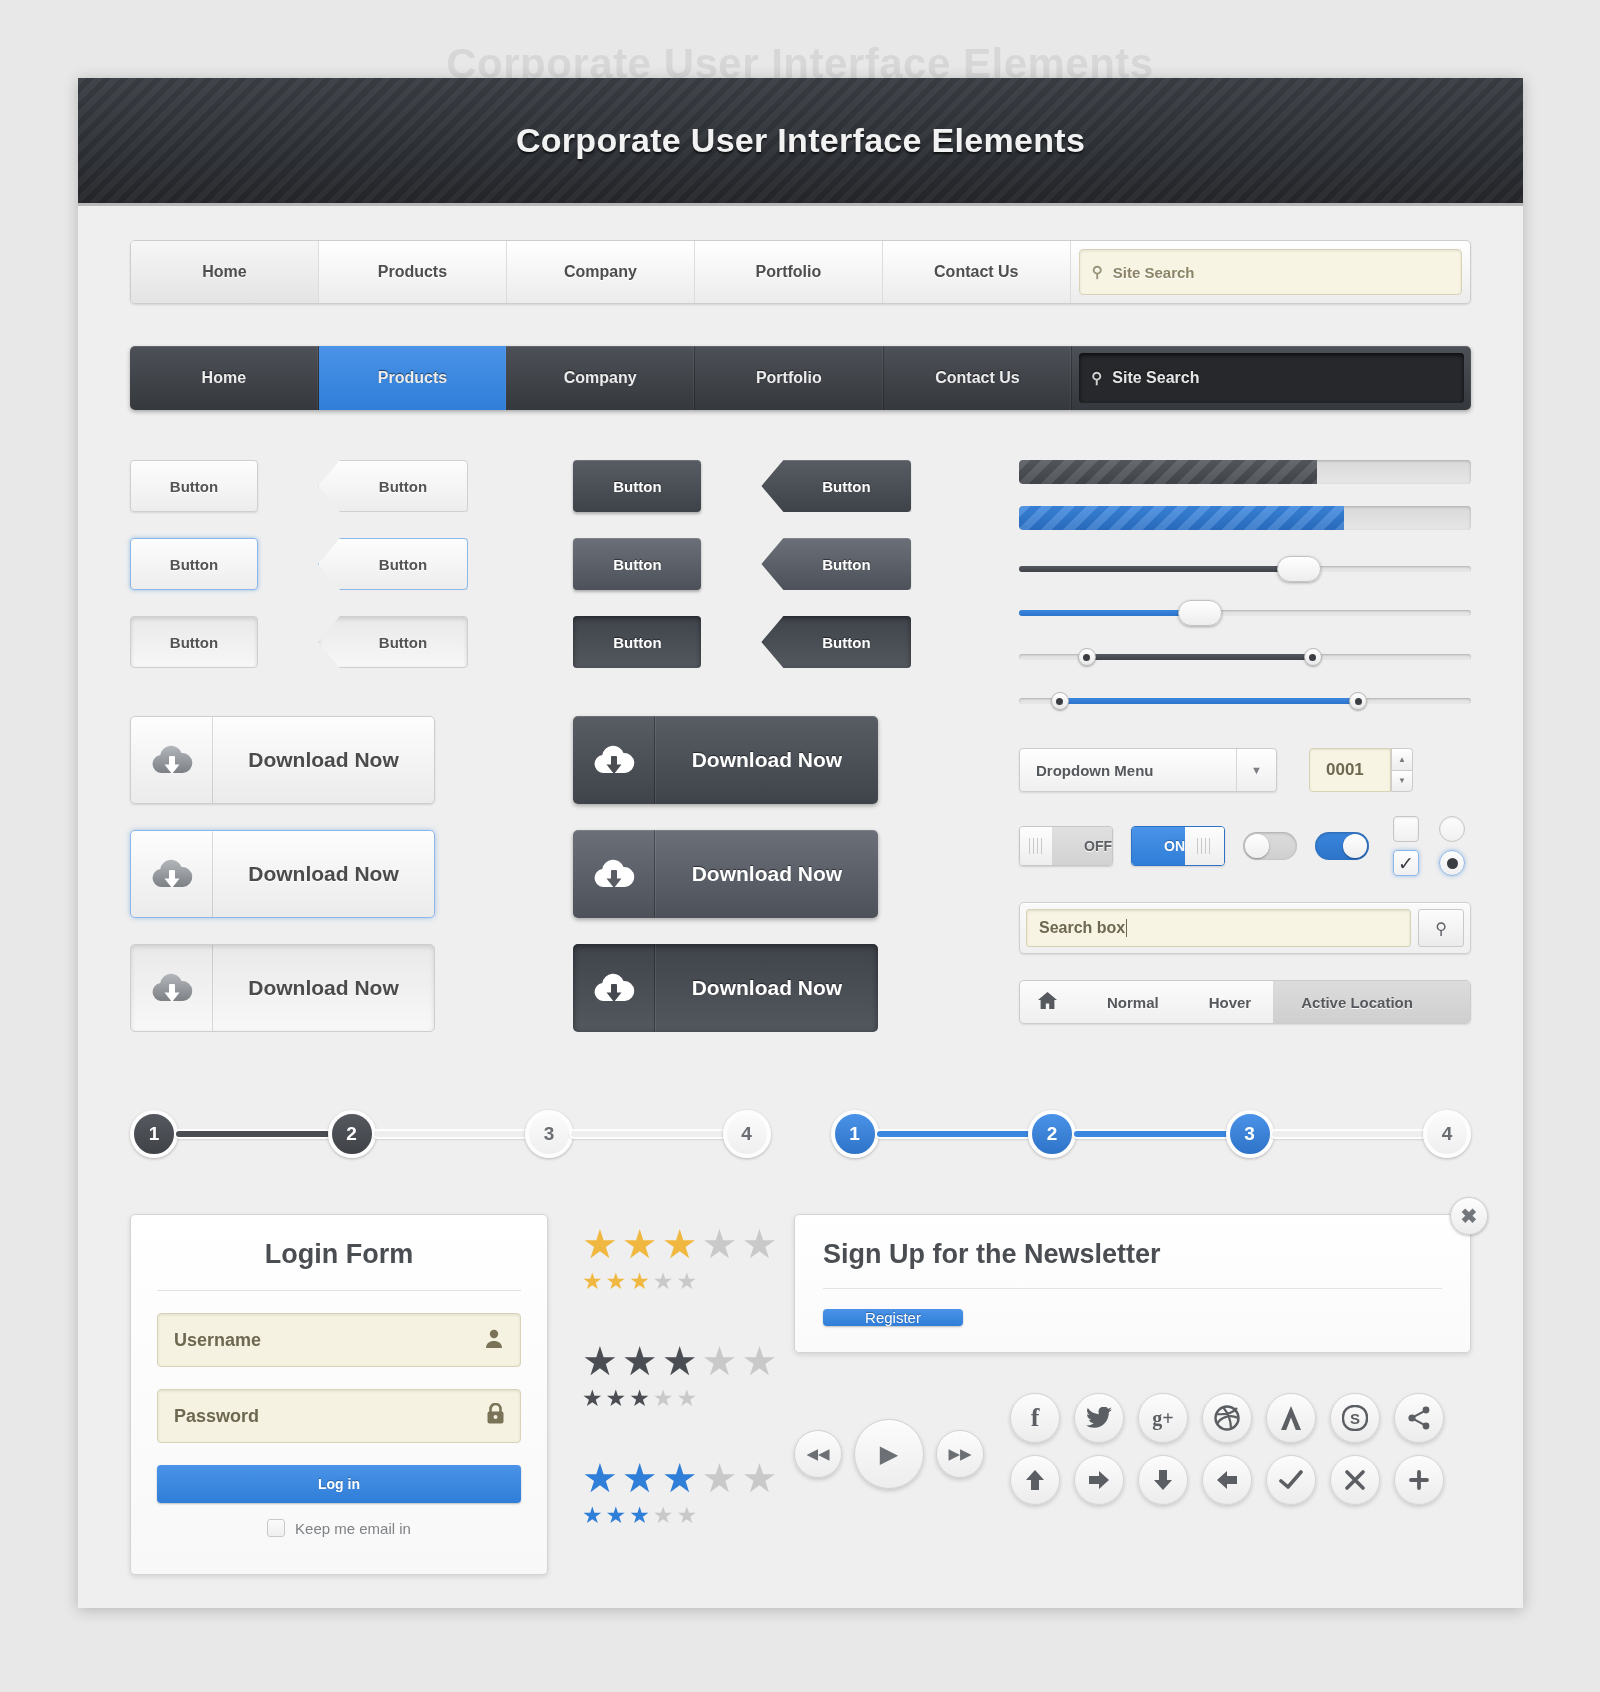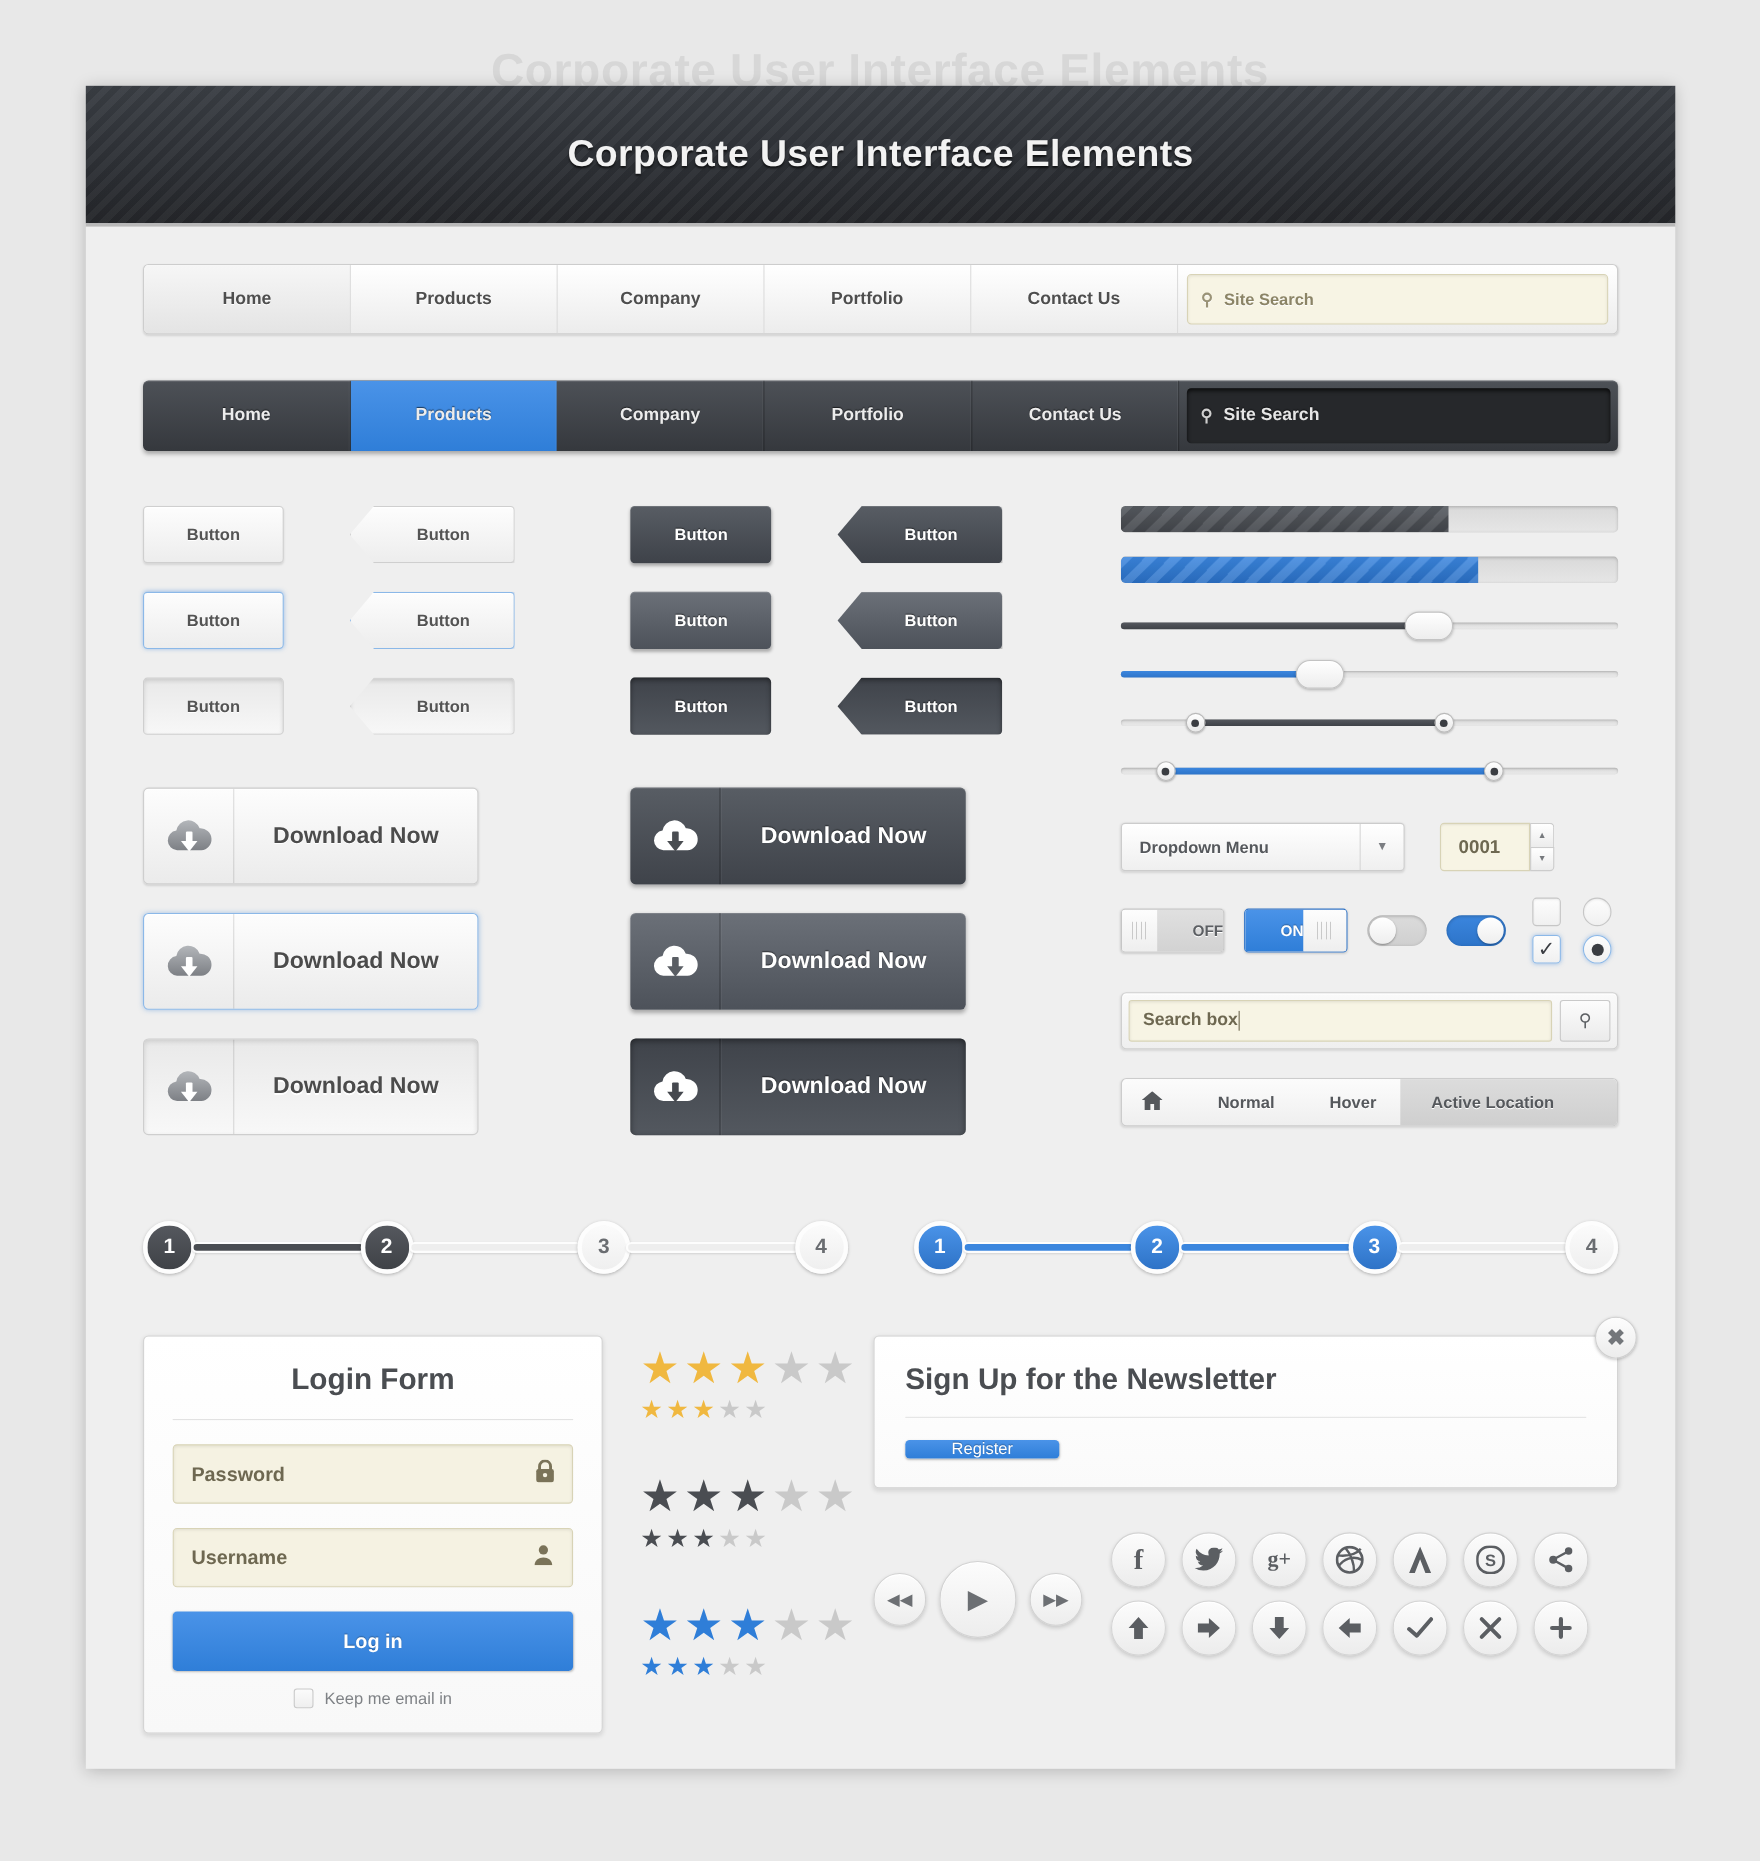--- a/index.html
+++ b/index.html
@@ -262,22 +262,22 @@
     border:1px solid #d4d4d4; border-radius:5px; padding:24px 26px 22px;
     box-shadow:0 2px 5px rgba(0,0,0,.12);
   }
   .login h2 { text-align:center; font-size:27px; color:#4a4d51; padding-bottom:20px;
     border-bottom:1px solid #e2e2e2; text-shadow:0 1px 0 #fff; }
   .fld { margin-top:22px; height:54px; display:flex; align-items:center;
     border:1px solid #d8d3b6; border-radius:4px; background:#f5f2e2; padding:0 16px;
     box-shadow:inset 0 1px 3px rgba(0,0,0,.09); }
   .fld span.t { flex:1; font-size:18px; font-weight:bold; color:#6e6851; }
   .fld span.i { font-size:19px; color:#7a7358; }
-  .loginbtn { margin-top:22px; height:54px; border-radius:4px; display:flex;
-    align-items:center; justify-content:center; font-size:18px; font-weight:bold;
+  .loginbtn { margin-top:22px; height:38px; border-radius:4px; display:flex;
+    align-items:center; justify-content:center; font-size:14px; font-weight:bold;
     color:#fff; text-shadow:0 -1px 1px rgba(0,0,0,.3);
     background:linear-gradient(#4a93e8,#2f7ed8); box-shadow:0 1px 2px rgba(0,0,0,.25); }
   .keep { margin-top:16px; display:flex; align-items:center; justify-content:center; gap:10px;
     font-size:15px; color:#7f8286; }
   .keep .box { width:18px; height:18px; border:1px solid #c9c9c9; border-radius:3px;
     background:linear-gradient(#fbfbfb,#efefef); }
 
   .stars-col { width:232px; padding-left:34px; padding-top:10px; }
   .star-grp { margin-bottom:48px; }
   .star-big { font-size:40px; letter-spacing:4px; line-height:1; }
@@ -598,38 +598,38 @@
         <div class="seg todo"></div>
         <div class="step todo">4</div>
       </div>
     </div>
 
     <div class="bottom">
 
       <div class="login">
         <h2>Login Form</h2>
         <div class="fld">
+          <span class="t">Username</span>
+          <span class="i">
+            <svg width="20" height="20" viewBox="0 0 20 20">
+                <circle cx="10" cy="6" r="4.2" fill="#7a7358"></circle>
+                <path fill="#7a7358" d="M2 20c0-4.4 3.6-7 8-7s8 2.6 8 7z"></path>
+              </svg>
+          </span>
+        </div>
+        <div class="fld">
           <span class="t">Password</span>
           <span class="i">
             <svg width="17" height="21" viewBox="0 0 17 21">
                 <path d="M3.5 9V6a5 5 0 0 1 10 0v3" stroke="#7a7358" stroke-width="2.6" fill="none"></path>
                 <rect x="0.5" y="8.5" width="16" height="12" rx="2" fill="#7a7358"></rect>
                 <circle cx="8.5" cy="14" r="2" fill="#f5f2e2"></circle>
               </svg>
           </span>
         </div>
-        <div class="fld">
-          <span class="t">Username</span>
-          <span class="i">
-            <svg width="20" height="20" viewBox="0 0 20 20">
-                <circle cx="10" cy="6" r="4.2" fill="#7a7358"></circle>
-                <path fill="#7a7358" d="M2 20c0-4.4 3.6-7 8-7s8 2.6 8 7z"></path>
-              </svg>
-          </span>
-        </div>
         <div class="loginbtn">Log in</div>
         <div class="keep">
           <span class="box"></span>
           <span>Keep me email in</span>
         </div>
       </div>
 
       <div class="stars-col">
         <div class="star-grp">
           <div class="star-big"><span style="color:#f0b840">★★★</span><span style="color:#c9c9c9">★★</span></div>

